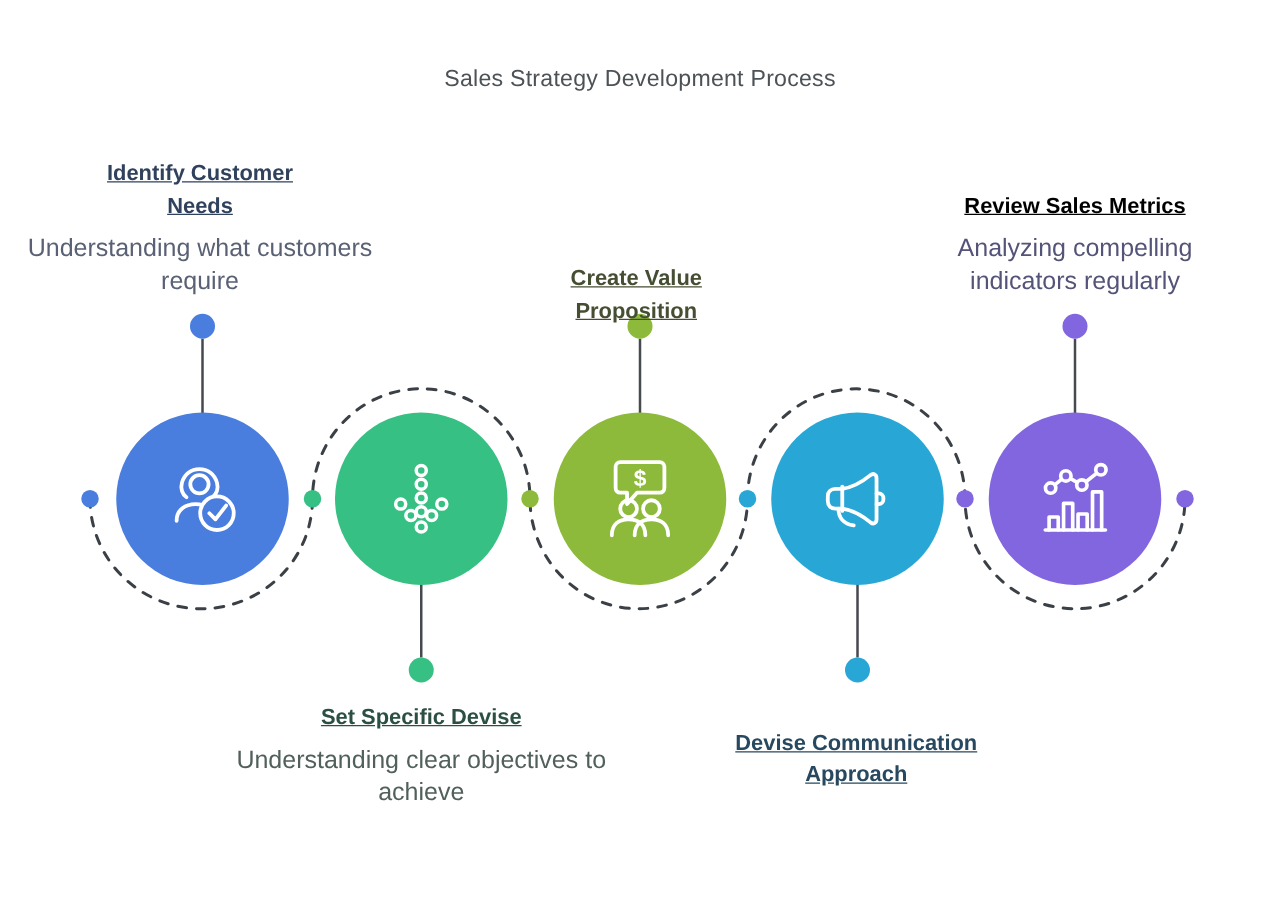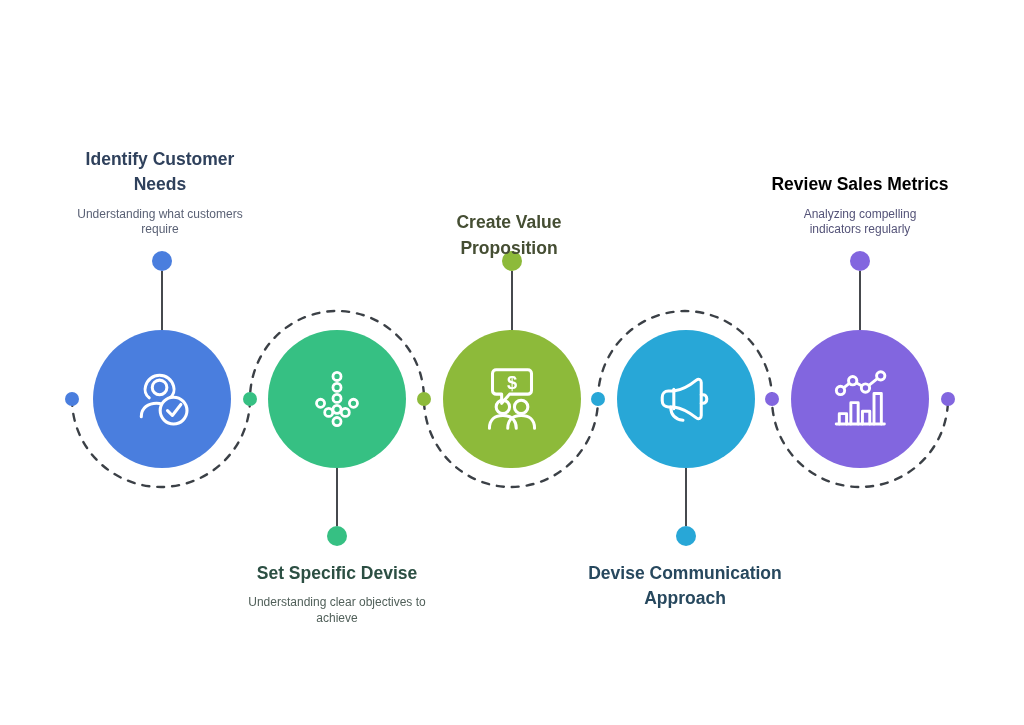--- a/index.html
+++ b/index.html
@@ -22,24 +22,24 @@
   .step-circle svg { display: block; }
 
   .label {
     position: absolute; width: 300px; text-align: center; z-index: 3;
     display: flex; flex-direction: column;
   }
   .label.top { height: 97px; justify-content: flex-end; top: 141px; }
   .label.bottom { top: 561px; }
 
   .heading {
-    font-size: 17.5px; font-weight: 700; line-height: 1.45; white-space: pre-line;
+    font-size: 17.5px; font-weight: 700; line-height: 1.45; white-space: pre-line; text-decoration: underline;
   }
   .desc {
-    font-size: 12px; font-weight: 400; line-height: 1.3; white-space: pre-line;
+    font-size: 20px; font-weight: 400; line-height: 1.3; white-space: pre-line;
     margin-top: 9px;
   }
 
   
   .c1 { left: 93px;  top: 330px; }
   .c2 { left: 268px; top: 330px; }
   .c3 { left: 443px; top: 330px; }
   .c4 { left: 617px; top: 330px; }
   .c5 { left: 791px; top: 330px; }
 
@@ -47,20 +47,21 @@
   .l3 { left: 359px; margin-top: 23px; }
   .l5 { left: 710px; }
   .l2 { left: 187px; }
   .l4 { left: 535px; }
 </style>
 </head>
 <body>
 
 <div class="canvas">
 
+  <div class="title" style="color: rgb(76, 82, 86);">Sales Strategy Development Process</div>
 
   <svg class="overlay" viewBox="0 0 1024 725">
     <path d="M 72 399 A 89 88 0 0 0 250 399 A 87 88 0 0 1 424 399 A 87 88 0 0 0 598 399 A 87 88 0 0 1 772 399 A 88 88 0 0 0 948 399" fill="none" stroke-width="2.4" stroke-dasharray="7 8" stroke-linecap="round" stroke="#3b4046"></path>
 
     <circle cx="72" cy="399" r="7" fill="#4a7ede"></circle>
     <circle cx="250" cy="399" r="7" fill="#36c083"></circle>
     <circle cx="424" cy="399" r="7" fill="#8dba3a"></circle>
     <circle cx="598" cy="399" r="7" fill="#28a7d7"></circle>
     <circle cx="772" cy="399" r="7" fill="#8266df"></circle>
     <circle cx="948" cy="399" r="7" fill="#8266df"></circle>
@@ -157,17 +158,17 @@
 indicators regularly</div>
   </div>
 
   <div class="label bottom l2">
     <div class="heading" style="color: rgb(44, 79, 67);">Set Specific Devise</div>
     <div class="desc" style="color: rgb(81, 96, 90);">Understanding clear objectives to
 achieve</div>
   </div>
 
   <div class="label bottom l4">
-    <div class="heading" style="color: rgb(39, 72, 94);">Devise Communication
+    <div class="heading" style="color: rgb(39, 72, 94); margin-top: 21px;">Devise Communication
 Approach</div>
   </div>
 
 </div>
 
 </body></html>

